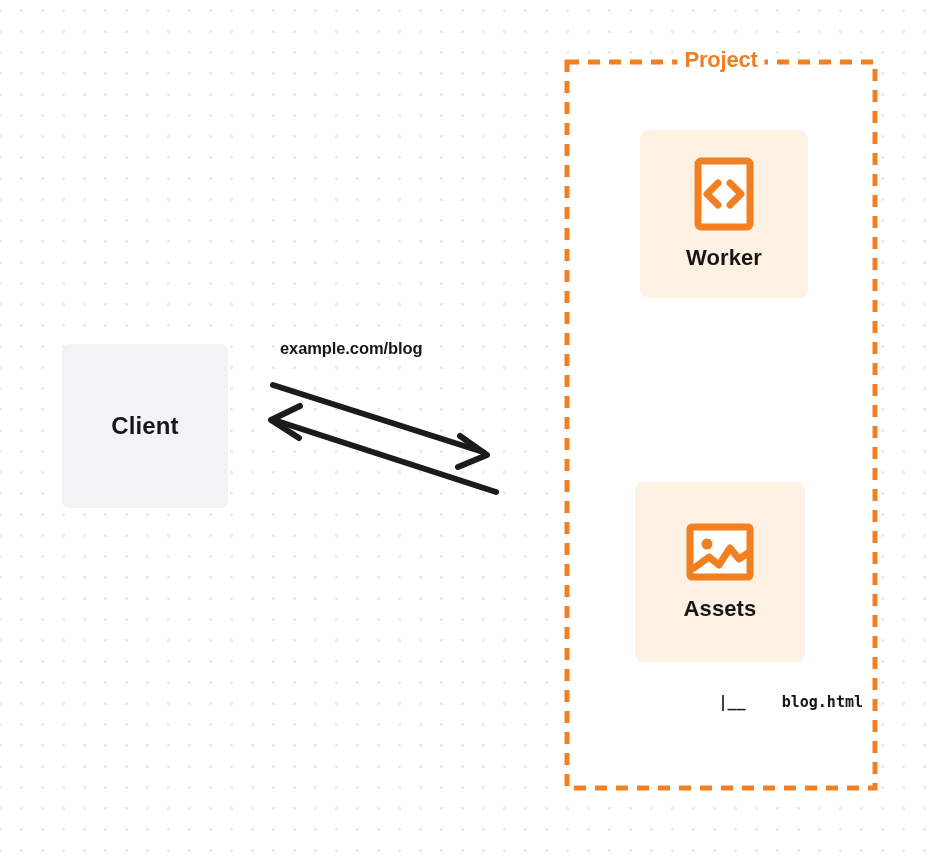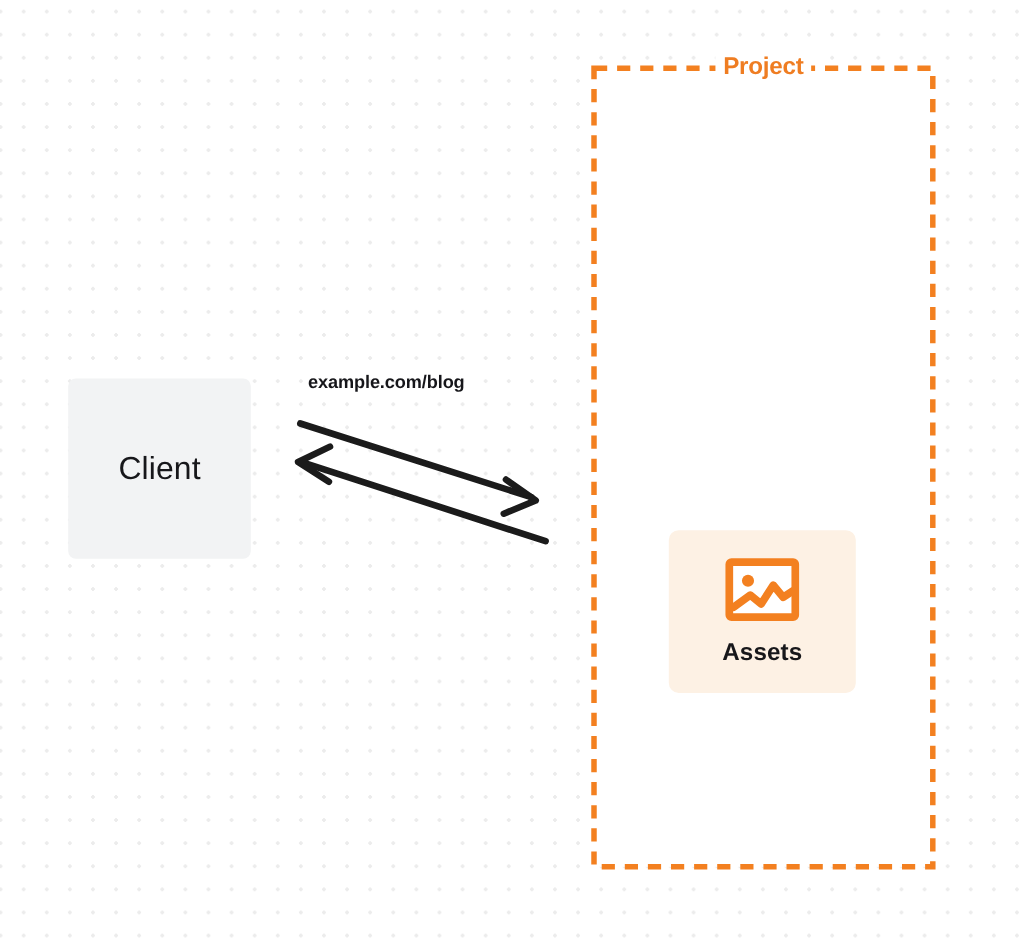--- a/index.html
+++ b/index.html
@@ -31,22 +31,22 @@
     top: 344px;
     width: 166px;
     height: 164px;
     background: #f2f3f4;
     border-radius: 7px;
     display: flex;
     align-items: center;
     justify-content: center;
   }
   .client-label {
-    font-size: 29px;
-    font-weight: 400;
+    font-size: 24px;
+    font-weight: 700;
     color: #17171a;
     letter-spacing: 0.1px;
   }
 
   
   .edge-label {
     position: absolute;
     left: 280px;
     top: 339px;
     font-size: 16.5px;
@@ -62,21 +62,21 @@
     position: absolute;
     left: 255px;
     top: 370px;
     width: 260px;
     height: 140px;
   }
 
   
   .project-box {
     position: absolute;
-    left: 540px;
+    left: 567px;
     top: 62px;
     width: 308px;
     height: 726px;
     background: #ffffff;
     box-sizing: border-box;
   }
   .project-dash-svg {
     position: absolute;
     left: -4px;
     top: -4px;
@@ -111,21 +111,21 @@
     left: 73px;
     top: 68px;
     width: 168px;
     height: 168px;
     justify-content: center;
   }
   .card-assets {
     left: 68px;
     top: 420px;
     width: 170px;
-    height: 148px;
+    height: 180px;
     justify-content: center;
   }
   .card-icon {
     display: block;
     margin-bottom: 14px;
   }
   .card-label {
     font-size: 22px;
     font-weight: 700;
     color: #17171a;
@@ -175,28 +175,37 @@
   </svg>
 
   <div class="project-box">
 
     <svg class="project-dash-svg" viewBox="0 0 316 734">
       <rect x="4" y="4" width="308" height="726" fill="none" stroke="#f38020" stroke-width="5" stroke-dasharray="12 9" stroke-linecap="butt"></rect>
     </svg>
 
     <div class="project-title">Project</div>
 
+    <div class="card card-worker">
+      <svg class="card-icon" width="60" height="74" viewBox="0 0 60 74">
+        <rect x="4" y="4" width="52" height="66" rx="3" fill="#ffffff" stroke="#f38020" stroke-width="7"></rect>
+        <path d="M24 26 L13 37 L24 48" fill="none" stroke="#f38020" stroke-width="7" stroke-linecap="round" stroke-linejoin="round"></path>
+        <path d="M36 26 L47 37 L36 48" fill="none" stroke="#f38020" stroke-width="7" stroke-linecap="round" stroke-linejoin="round"></path>
+      </svg>
+      <span class="card-label">Worker</span>
+    </div>
 
     <div class="card card-assets">
       <svg class="card-icon" width="68" height="60" viewBox="0 0 68 60">
         <rect x="4" y="5" width="60" height="50" rx="2" fill="#ffffff" stroke="#f38020" stroke-width="7"></rect>
         <circle cx="21" cy="22" r="5.5" fill="#f38020"></circle>
         <path d="M8 46 L23 35 L33 43 L44 26 L53 37 L62 31" fill="none" stroke="#f38020" stroke-width="7" stroke-linejoin="round" stroke-linecap="round"></path>
       </svg>
       <span class="card-label">Assets</span>
     </div>
 
     <div class="file-tree">
+      <span class="tree-row">   |__    blog.html</span>
       
     </div>
 
   </div>
 </div>
 
 </body></html>

